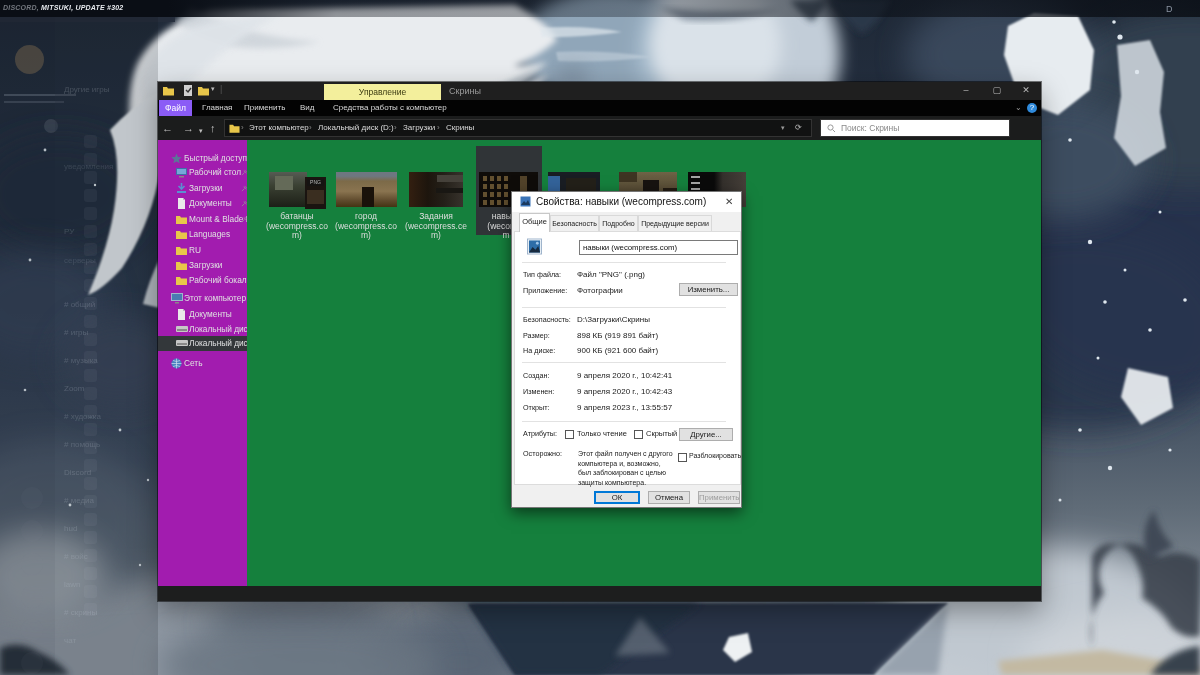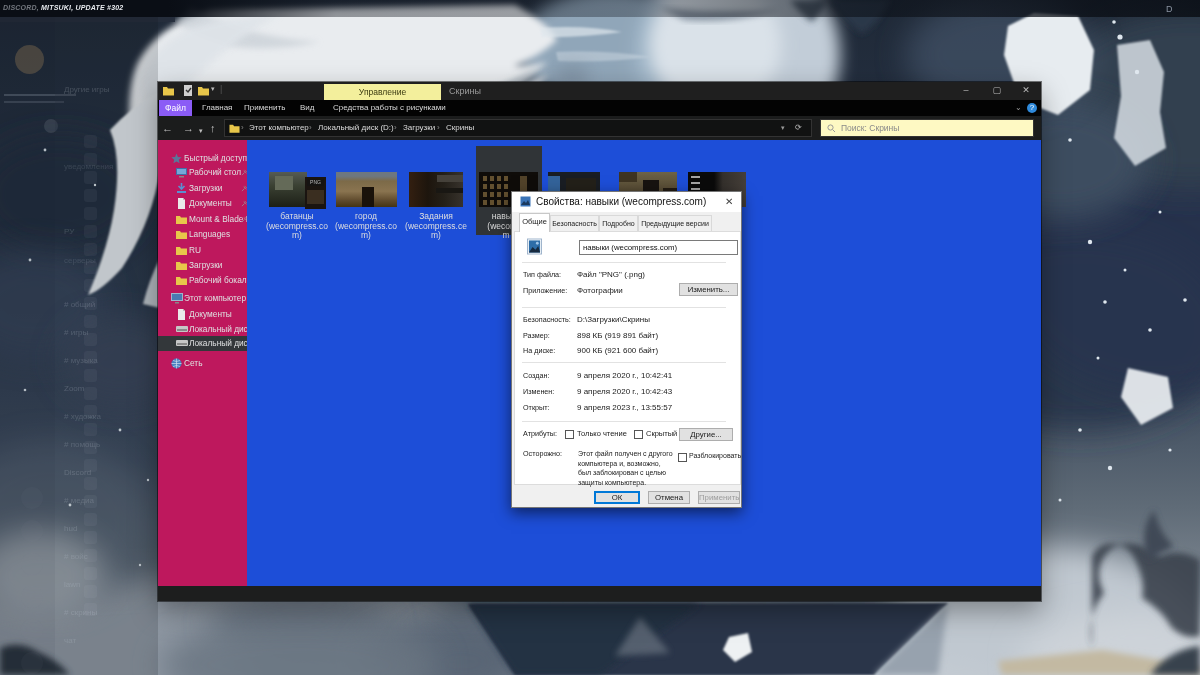--- a/index.html
+++ b/index.html
@@ -13,28 +13,28 @@
   #mantab{position:absolute;left:166px;top:2px;width:117px;height:16px;background:#f3ef9c;color:#3a3a10;font-size:8.5px;text-align:center;line-height:16px}
   #wintitle{position:absolute;left:291px;top:0;height:18px;line-height:18px;color:#9a9a9a;font-size:9px}
   .qat{position:absolute;top:3px;width:11px;height:12px}
   .winbtn{position:absolute;top:0;height:18px;line-height:17px;color:#b9b9b9;font-size:9px;text-align:center;width:20px}
   #menubar{position:absolute;left:0;top:18px;width:883px;height:16px;background:#030303}
   #filetab{position:absolute;left:1px;top:0;width:33px;height:32px;background:#8b5cf6;color:#fff;text-align:center;line-height:16px;font-size:8.5px}
   .mitem{position:absolute;top:0;height:16px;line-height:16px;color:#d8d8d8;font-size:8px}
   #addr{position:absolute;left:0;top:34px;width:883px;height:24px;background:#1b1c1c}
   .navarr{position:absolute;top:4px;color:#c0c0c0;font-size:11px;line-height:16px}
   #addrbox{position:absolute;left:66px;top:3px;width:588px;height:18px;background:#111212;border:1px solid #333;box-sizing:border-box}
-  #searchbox{position:absolute;left:662px;top:3px;width:214px;height:18px;background:#fef9c3;border:1px solid #333;box-sizing:border-box;color:#8a8a8a}
+  #searchbox{position:absolute;left:662px;top:3px;width:190px;height:18px;background:#ffffff;border:1px solid #333;box-sizing:border-box;color:#8a8a8a}
   #crumtowrap{position:absolute;left:0;top:0;width:100%;height:16px;line-height:16px;color:#dcdcdc;white-space:nowrap}
-  #sidebar{position:absolute;left:0;top:58px;width:89px;height:446px;background:#be185d}
+  #sidebar{position:absolute;left:0;top:58px;width:89px;height:446px;background:#a21caf}
   .srow{position:absolute;left:0;width:89px;height:15px;line-height:15px;white-space:nowrap;color:#dfe0e1;font-size:8.3px}
   .srow .ic{position:absolute;top:2px}
   .srow .tx{position:absolute;top:0}
   .pin{position:absolute;left:83px;top:4px;width:7px;height:7px;opacity:.8}
-  #filepane{position:absolute;left:89px;top:58px;width:794px;height:446px;background:#1d4ed8}
+  #filepane{position:absolute;left:89px;top:58px;width:794px;height:446px;background:#15803d}
   .thumb{position:absolute;top:32px;height:35px;background:#222}
   .flabel{position:absolute;top:72px;width:70px;text-align:center;font-size:8.5px;line-height:9.5px;color:#dfdfdf}
   #statusbar{position:absolute;left:0;top:504px;width:883px;height:15px;background:#2d2e2e;color:#d6d6d6;font-size:8px;line-height:15px}
   
   #dlg{position:absolute;left:511px;top:191px;width:231px;height:317px;background:#f0f0f0;border:1px solid #767676;box-sizing:border-box;box-shadow:0 5px 14px rgba(0,0,0,.55);font-size:9px;color:#1a1a1a}
   #dtitle{position:absolute;left:0;top:0;width:100%;height:20px;background:#fff}
   #dtabs{position:absolute;left:0;top:20px;width:100%;height:19px;background:#f0f0f0}
   .dtab{position:absolute;top:3px;height:16px;line-height:16px;background:#f0f0f0;border:1px solid #d9d9d9;border-bottom:none;text-align:center;font-size:7.5px;color:#1a1a1a}
   #dbody{position:absolute;left:2px;top:39px;width:225px;height:252px;background:#fff;border:1px solid #dcdcdc}
   .dsep{position:absolute;left:10px;width:204px;height:1px;background:#e2e2e2}
@@ -260,21 +260,21 @@
     <span id="wintitle">Скрины</span>
     <span class="winbtn" style="left:798px">–</span>
     <span class="winbtn" style="left:829px">▢</span>
     <span class="winbtn" style="left:858px">✕</span>
   </div>
   <div id="menubar">
     <div id="filetab">Файл</div>
     <span class="mitem" style="left:44px">Главная</span>
     <span class="mitem" style="left:86px">Применить</span>
     <span class="mitem" style="left:142px">Вид</span>
-    <span class="mitem" style="left:175px">Средства работы с рисунками</span>
+    <span class="mitem" style="left:175px">Средства работы с компьютер</span>
     <span class="mitem" style="left:857px;color:#9a9a9a">⌄</span>
     <span class="abs" style="left:869px;top:3px;width:10px;height:10px;border-radius:50%;background:#2f8adb;color:#fff;font-size:8px;text-align:center;line-height:10px">?</span>
   </div>
   <div id="addr">
     <span class="navarr" style="left:4px">←</span>
     <span class="navarr" style="left:25px">→</span>
     <span class="navarr" style="left:41px;font-size:7px;top:7px">▾</span>
     <span class="navarr" style="left:52px">↑</span>
     <div id="addrbox">
       <div id="crumtowrap" style="font-size:8px">

